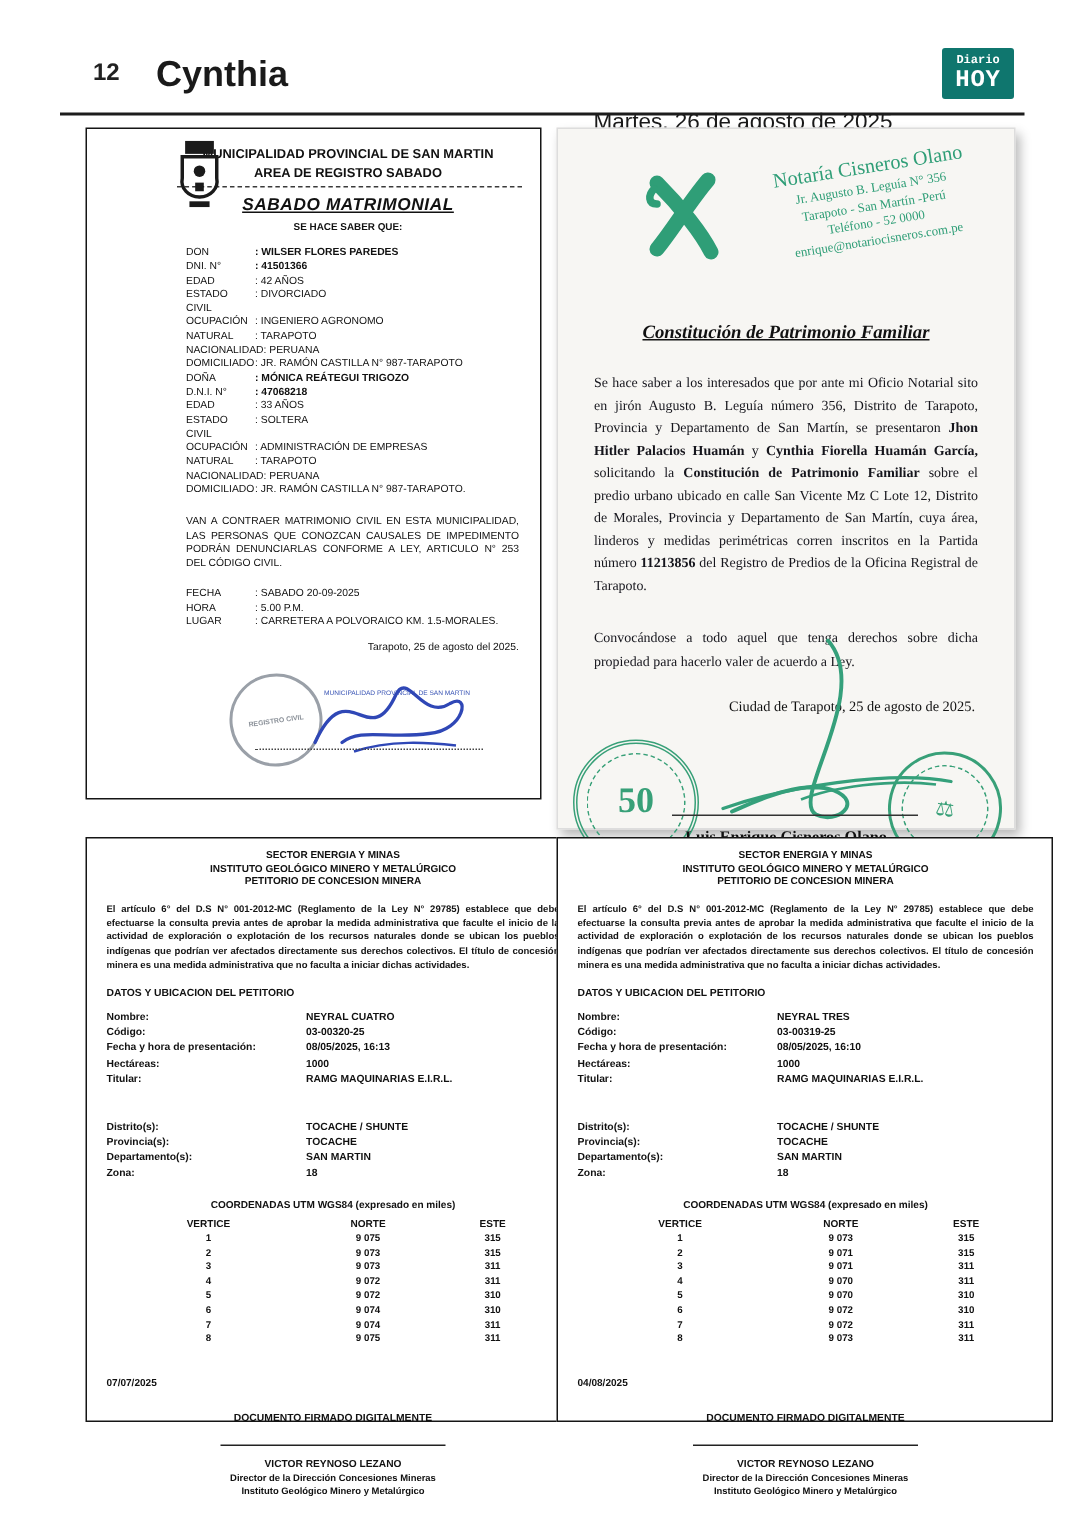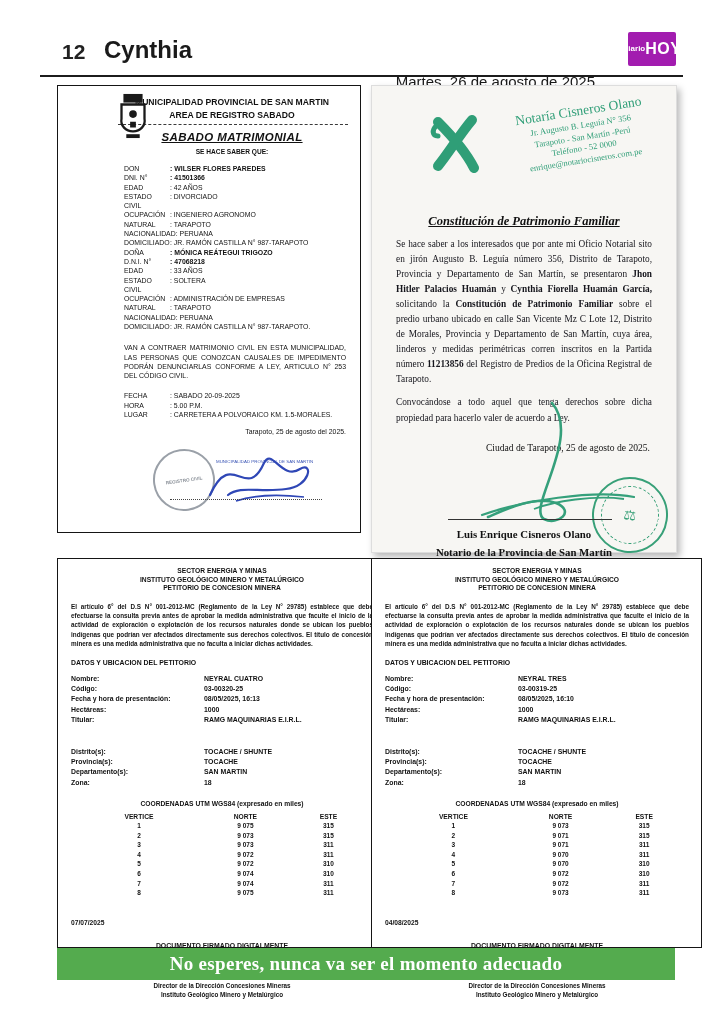--- a/index.html
+++ b/index.html
@@ -1,23 +1,23 @@
 <!DOCTYPE html>
 <html><head>
 <meta charset="utf-8">
 <style>
   html,body{margin:0;padding:0;background:#ffffff;}
   .page{position:relative;width:723px;height:1024px;background:#ffffff;overflow:hidden;
         font-family:"Liberation Sans",sans-serif;color:#111;}
   
-  .pagenum{position:absolute;left:62px;top:40px;font-size:21px;font-weight:bold;color:#222;}
+  .pagenum{position:absolute;left:62px;top:40px;font-size:16px;font-weight:bold;color:#222;}
   .section-title{position:absolute;left:104px;top:36px;font-size:24px;font-weight:bold;color:#1a1a1a;}
   .issue-date{position:absolute;left:380px;top:44px;width:215px;text-align:right;font-size:15px;color:#1a1a1a;margin-top:29px;}
-  .brand{position:absolute;left:628px;top:32px;width:48px;height:34px;background:#a21caf;border-radius:2px;
-         display:flex;flex-direction:row;align-items:center;justify-content:center;line-height:1;}
+  .brand{position:absolute;left:628px;top:32px;width:48px;height:34px;background:#0f766e;border-radius:2px;
+         display:flex;flex-direction:column;align-items:center;justify-content:center;line-height:1;font-family:Liberation Mono, monospace;}
   .brand .b1{font-size:8px;font-weight:bold;color:#fff;}
   .brand .b2{font-size:16px;font-weight:bold;color:#fff;letter-spacing:.5px;}
   .head-rule{position:absolute;left:40px;top:75px;width:643px;height:2px;background:#1c1c1c;}
   
   .box{position:absolute;background:#fff;}
   .bordered{border:1.5px solid #151515;}
   .box1{left:57px;top:85px;width:302px;height:446px;}
   .box2{left:371px;top:85px;width:304px;height:466px;background:#f7f6f3;border:1px solid #ddd;
         box-shadow:3px 4px 7px rgba(0,0,0,.28);}
   .box3{left:57px;top:558px;width:302px;height:380px;}
@@ -46,21 +46,21 @@
   .sig-blue{position:absolute;left:142px;top:2px;}
   
   .n-logo{position:relative;height:102px;font-family:"Liberation Serif",serif;}
   .n-x{position:absolute;left:58px;top:26px;}
   .n-contact{position:absolute;left:104px;top:16px;width:212px;transform:rotate(-9deg);
              text-align:center;color:#2f9e77;line-height:1.35;}
   .n-contact .c1{font-size:13.5px;}
   .n-contact .c2{font-size:8.6px;}
   .n-title{margin:26px 24px 0;text-align:center;font-family:"Liberation Serif",serif;font-size:12.5px;
            font-weight:bold;font-style:italic;text-decoration:underline;}
-  .n-p{margin:8px 24px 0;font-family:"Liberation Serif",serif;font-size:9.3px;line-height:1.62;
+  .n-p{margin:20px 24px 0;font-family:"Liberation Serif",serif;font-size:9.3px;line-height:1.62;
        text-align:justify;color:#15151c;}
   .n-p .b{font-weight:bold;}
   .n-place{margin:16px 26px 0 0;text-align:right;font-family:"Liberation Serif",serif;font-size:9.6px;}
   .n-seals{position:relative;height:118px;margin-top:2px;}
   .seal{border-radius:50%;box-sizing:border-box;}
   .seal-left{position:absolute;left:10px;top:14px;width:84px;height:84px;border:3px double #38a078;
              display:flex;align-items:center;justify-content:center;}
   .seal-left .inner{width:64px;height:64px;border:1.6px dashed #38a078;border-radius:50%;
                     display:flex;align-items:center;justify-content:center;
                     color:#38a078;font-family:"Liberation Serif",serif;font-weight:bold;font-size:24px;}
@@ -263,20 +263,25 @@
 
     <div class="n-p">
       <span>Se hace saber a los interesados que por ante mi Oficio Notarial sito en jirón Augusto B. Leguía número 356, Distrito de Tarapoto, Provincia y Departamento de San Martín, se presentaron </span><span class="b">Jhon Hitler Palacios Huamán</span><span> y </span><span class="b">Cynthia Fiorella Huamán García,</span><span> solicitando la </span><span class="b">Constitución de Patrimonio Familiar</span><span> sobre el predio urbano ubicado en calle San Vicente Mz C Lote 12, Distrito de Morales, Provincia y Departamento de San Martín, cuya área, linderos y medidas perimétricas corren inscritos en la Partida número </span><span class="b">11213856</span><span> del Registro de Predios de la Oficina Registral de Tarapoto.</span>
     </div>
 
     <div class="n-p">Convocándose a todo aquel que tenga derechos sobre dicha propiedad para hacerlo valer de acuerdo a Ley.</div>
 
     <div class="n-place">Ciudad de Tarapoto, 25 de agosto de 2025.</div>
 
     <div class="n-seals">
+      <div class="seal seal-left">
+        <div class="inner">
+            <span>50</span>
+          </div>
+      </div>
       <svg class="sig-green" width="170" height="150" viewBox="0 0 170 150">
         <path d="M78 6 C 108 40, 52 112, 70 122 C 84 129, 102 114, 82 106 C 60 98, 28 114, 14 120" stroke="#35a07b" stroke-width="2.6" fill="none" stroke-linecap="round"></path>
         <path d="M8 118 C 48 104, 120 92, 160 100" stroke="#35a07b" stroke-width="2.2" fill="none" stroke-linecap="round"></path>
         <path d="M60 112 C 80 104, 120 98, 150 102" stroke="#35a07b" stroke-width="1.8" fill="none"></path>
       </svg>
       <div class="seal seal-right">
         <div class="inner">⚖</div>
       </div>
       <div class="n-sigline"></div>
       <div class="n-name">
@@ -543,17 +548,14 @@
     <div class="m-date">04/08/2025</div>
     <div class="m-signed">DOCUMENTO FIRMADO DIGITALMENTE</div>
     <div class="m-sigline"></div>
     <div class="m-signer">
       <div>VICTOR REYNOSO LEZANO</div>
       <div class="t">Director de la Dirección Concesiones Mineras</div>
       <div class="t">Instituto Geológico Minero y Metalúrgico</div>
     </div>
   </div>
 
-  <div class="banner">
-    <span>No esperes, nunca va ser el momento adecuado</span>
-  </div>
 
 </div>
 
 </body></html>

